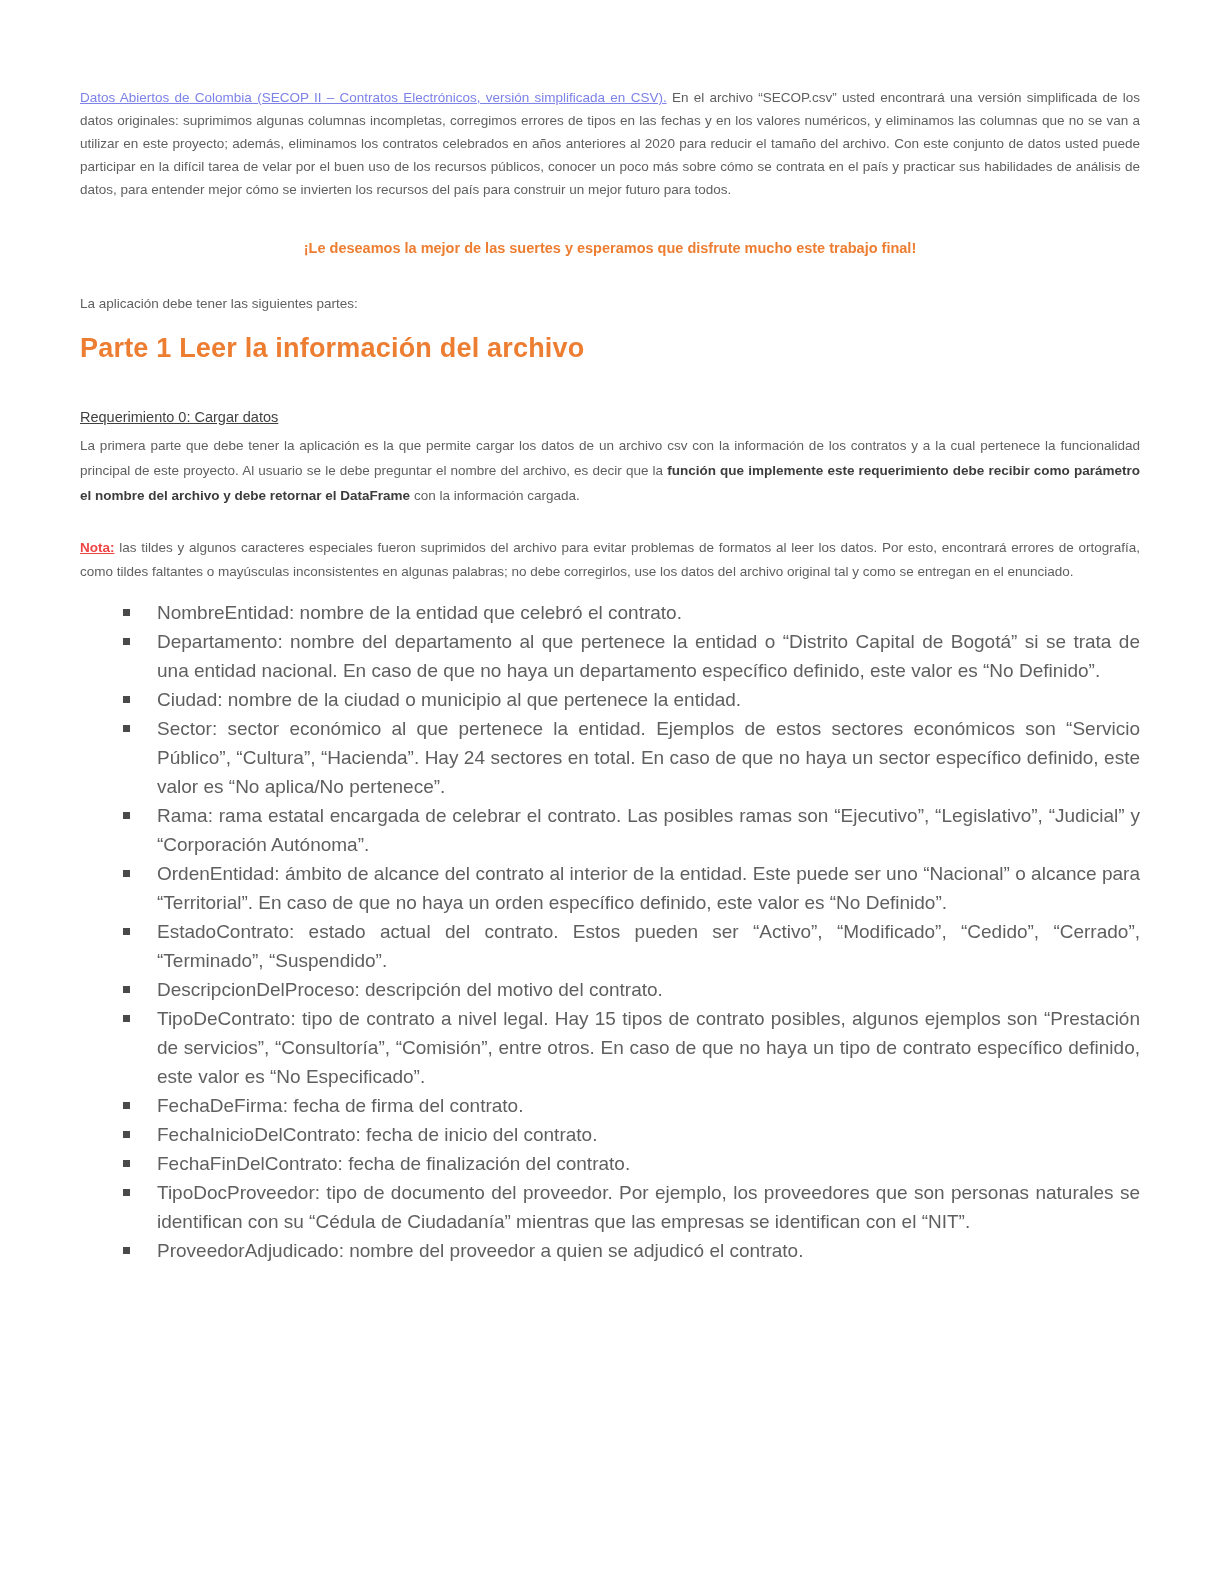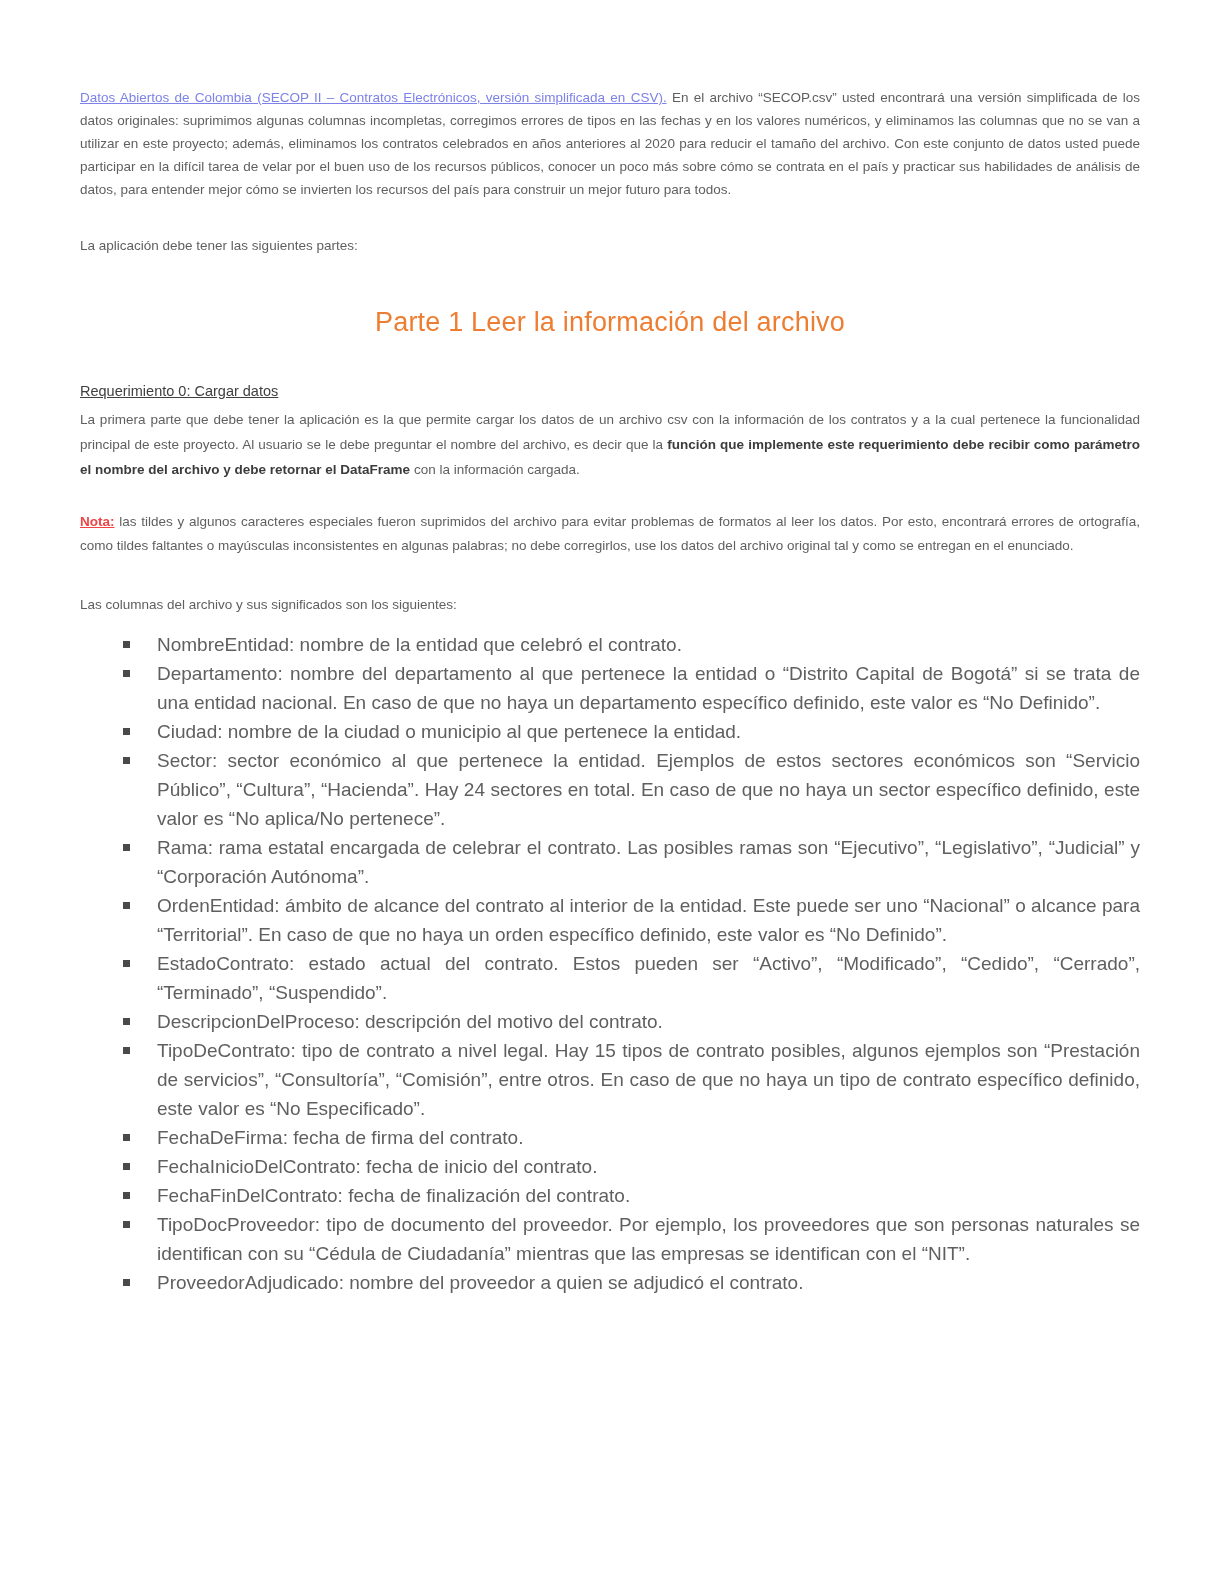--- a/index.html
+++ b/index.html
@@ -41,27 +41,26 @@
     font-size: 14.5px;
     line-height: 22px;
   }
   .parts-line {
     margin-top: 34px;
     font-size: 13.5px;
     line-height: 22px;
     color: #5f5f5f;
   }
   h1.part-title {
-    margin-top: 48px;
+    margin-top: 16px;
     font-size: 27px;
     line-height: 34px;
-    font-weight: 400;
+    font-weight: 700;
     color: #ED7D31;
     letter-spacing: 0.2px;
-    text-align: center;
   }
   h2.req-title {
     margin-top: 42px;
     font-size: 14.5px;
     line-height: 20px;
     font-weight: 400;
     color: #3f3f3f;
     text-decoration: underline;
   }
   .req-par {
@@ -116,32 +115,32 @@
     background: #4a4a4a;
   }
 </style>
 </head>
 <body>
 
 <div class="page">
 
   <p class="intro-par"><a class="doc-link" href="#">Datos Abiertos de Colombia (SECOP II – Contratos Electrónicos, versión simplificada en CSV).</a><span> En el archivo “SECOP.csv” usted encontrará una versión simplificada de los datos originales: suprimimos algunas columnas incompletas, corregimos errores de tipos en las fechas y en los valores numéricos, y eliminamos las columnas que no se van a utilizar en este proyecto; además, eliminamos los contratos celebrados en años anteriores al 2020 para reducir el tamaño del archivo. Con este conjunto de datos usted puede participar en la difícil tarea de velar por el buen uso de los recursos públicos, conocer un poco más sobre cómo se contrata en el país y practicar sus habilidades de análisis de datos, para entender mejor cómo se invierten los recursos del país para construir un mejor futuro para todos.</span></p>
 
+  <p class="wish-line">¡Le deseamos la mejor de las suertes y esperamos que disfrute mucho este trabajo final!</p>
 
   <p class="parts-line">La aplicación debe tener las siguientes partes:</p>
 
   <h1 class="part-title">Parte 1 Leer la información del archivo</h1>
 
   <h2 class="req-title">Requerimiento 0: Cargar datos</h2>
 
   <p class="req-par"><span>La primera parte que debe tener la aplicación es la que permite cargar los datos de un archivo csv con la información de los contratos y a la cual pertenece la funcionalidad principal de este proyecto. Al usuario se le debe preguntar el nombre del archivo, es decir que la </span><span class="bold-run">función que implemente este requerimiento debe recibir como parámetro el nombre del archivo y debe retornar el DataFrame</span><span> con la información cargada.</span></p>
 
   <p class="nota-par"><span class="nota-label">Nota:</span><span> las tildes y algunos caracteres especiales fueron suprimidos del archivo para evitar problemas de formatos al leer los datos. Por esto, encontrará errores de ortografía, como tildes faltantes o mayúsculas inconsistentes en algunas palabras; no debe corregirlos, use los datos del archivo original tal y como se entregan en el enunciado.</span></p>
 
-  <p class="columns-intro">Las columnas del archivo y sus significados son los siguientes:</p>
 
   <ul class="columns-list">
     <li>NombreEntidad: nombre de la entidad que celebró el contrato.</li>
     <li>Departamento: nombre del departamento al que pertenece la entidad o “Distrito Capital de Bogotá” si se trata de una entidad nacional. En caso de que no haya un departamento específico definido, este valor es “No Definido”.</li>
     <li>Ciudad: nombre de la ciudad o municipio al que pertenece la entidad.</li>
     <li>Sector: sector económico al que pertenece la entidad. Ejemplos de estos sectores económicos son “Servicio Público”, “Cultura”, “Hacienda”. Hay 24 sectores en total. En caso de que no haya un sector específico definido, este valor es “No aplica/No pertenece”.</li>
     <li>Rama: rama estatal encargada de celebrar el contrato. Las posibles ramas son “Ejecutivo”, “Legislativo”, “Judicial” y “Corporación Autónoma”.</li>
     <li>OrdenEntidad: ámbito de alcance del contrato al interior de la entidad. Este puede ser uno “Nacional” o alcance para “Territorial”. En caso de que no haya un orden específico definido, este valor es “No Definido”.</li>
     <li>EstadoContrato: estado actual del contrato. Estos pueden ser “Activo”, “Modificado”, “Cedido”, “Cerrado”, “Terminado”, “Suspendido”.</li>
     <li>DescripcionDelProceso: descripción del motivo del contrato.</li>

